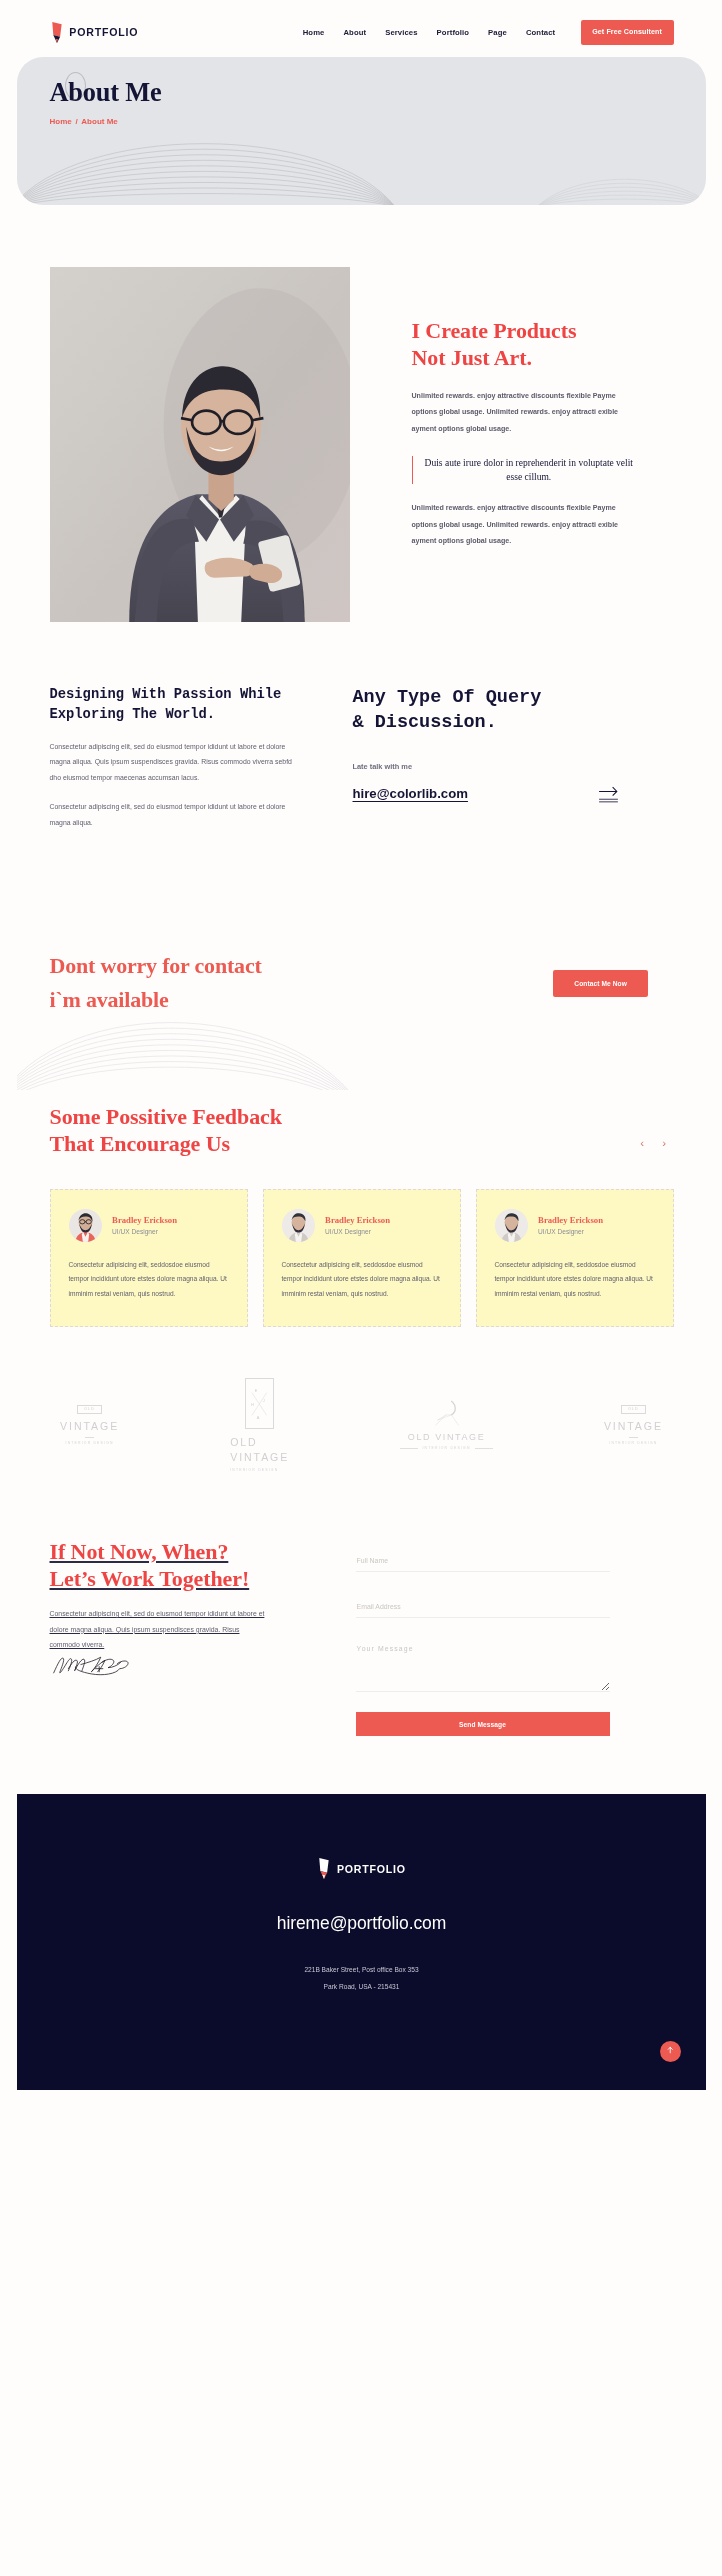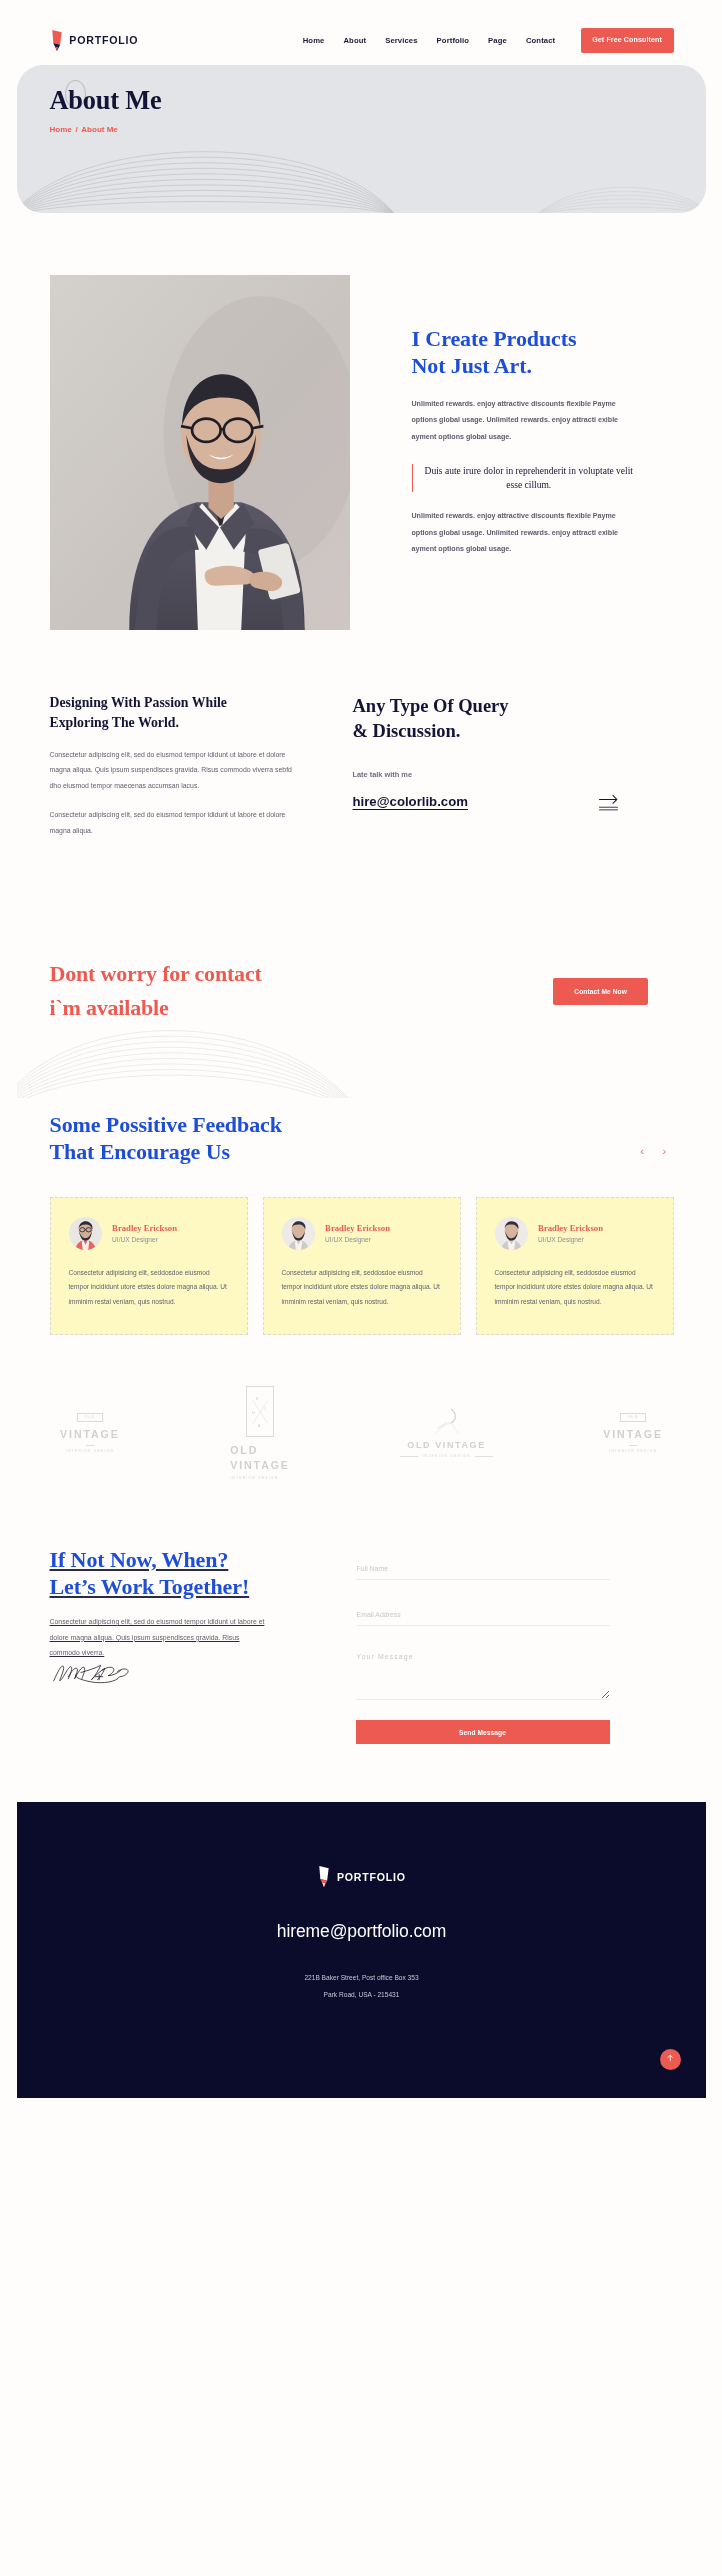--- a/index.html
+++ b/index.html
@@ -4,21 +4,21 @@
 <title>Portfolio — About Me</title>
 <style>
   *{margin:0;padding:0;box-sizing:border-box;}
   html,body{width:723px;}
   body{
     font-family:"Liberation Sans", sans-serif;
     background:#FFFDFB;
     color:#2B2B45;
     -webkit-font-smoothing:antialiased;
   }
-  .wrap{width:689px;margin:16px auto;position:relative;}
+  .wrap{width:689px;margin:8px auto;position:relative;}
   .container{width:624px;margin:0 auto;position:relative;}
 
   
   .header{
     height:49px;background:#FFFDFB;
     display:flex;align-items:center;
   }
   .header-inner{
     width:624px;margin:0 auto;display:flex;align-items:center;
   }
@@ -74,40 +74,40 @@
   .about-grid{display:flex;gap:0;align-items:flex-start;}
   .about-photo{
     width:300px;height:355px;flex:0 0 auto;
     background:linear-gradient(150deg,#CFCCC8 0%,#C6C2BE 45%,#D3CCCB 100%);
     position:relative;overflow:hidden;
   }
   .figure{position:absolute;left:0;top:0;width:100%;height:100%;}
   .about-text{padding-left:62px;padding-top:51px;width:324px;}
   .h2-serif{
     font-family:"Liberation Serif",serif;
-    font-size:22px;font-weight:bold;line-height:1.22;color:#1d4ed8;
+    font-size:22px;font-weight:bold;line-height:1.22;color:#ef4444;
     letter-spacing:-0.1px;
   }
   .p-body{
     font-size:7.1px;line-height:2.35;color:#5B5B6B;
     font-weight:700;margin-top:16px;max-width:227px;
   }
   .quote{
     margin-top:18px;border-left:1.6px solid #EC5A52;padding-left:11.6px;
     font-family:"Liberation Serif",serif;
     font-size:9.5px;line-height:1.5;color:#141436;max-width:222px;text-align:center;
   }
 
   
   .sec-two{padding:63px 0 0;background:#FFFDFB;}
   .two-grid{display:flex;gap:49px;align-items:flex-start;}
   .col-left{width:254px;}
   .col-right{width:296px;padding-top:1.1px;}
   .h3-serif{
-    font-family:Liberation Serif, serif;
+    font-family:Liberation Mono, monospace;
     font-size:13.8px;font-weight:bold;line-height:1.45;color:#141436;
   }
   .h3-serif.big{font-size:18.5px;line-height:1.32;}
   .p-small{
     font-size:6.9px;line-height:2.25;color:#5E5E6E;margin-top:13.8px;
   }
   .label-muted{
     font-size:7.4px;color:#6F6F7E;margin-top:27.5px;font-weight:600;
   }
   .mail-row{display:flex;align-items:center;margin-top:11.6px;}
@@ -179,21 +179,21 @@
   .brand{
     opacity:.5;display:flex;flex-direction:column;align-items:center;
     color:#8F8F96;
   }
   .brand-b{display:flex;align-items:center;gap:7.4px;}
   .bx-box{
     border:0.5px solid #B7B7BC;font-size:3.7px;letter-spacing:1.1px;
     padding:1.6px 6.3px;color:#9B9BA2;
   }
   .bx-vintage{
-    font-size:10.6px;letter-spacing:1.9px;font-weight:700;margin-top:6.3px;color:#A2A2A9;
+    font-size:10.6px;letter-spacing:1.9px;font-weight:400;margin-top:6.3px;color:#A2A2A9;
   }
   .bx-rule{width:8.5px;height:0.5px;background:#BDBDC2;margin:4.8px 0 3.7px;}
   .bx-sub{font-size:3.4px;letter-spacing:1.2px;color:#A9A9B0;}
   .bx-frame{
     width:28.6px;height:51px;border:0.5px solid #B7B7BC;
     display:flex;align-items:center;justify-content:center;position:relative;
   }
   .bx-chair{width:33px;height:28.6px;}
   .bx-line{display:flex;align-items:center;gap:4.2px;margin-top:4.2px;}
   .bx-dash{width:18px;height:0.5px;background:#C2C2C7;}

